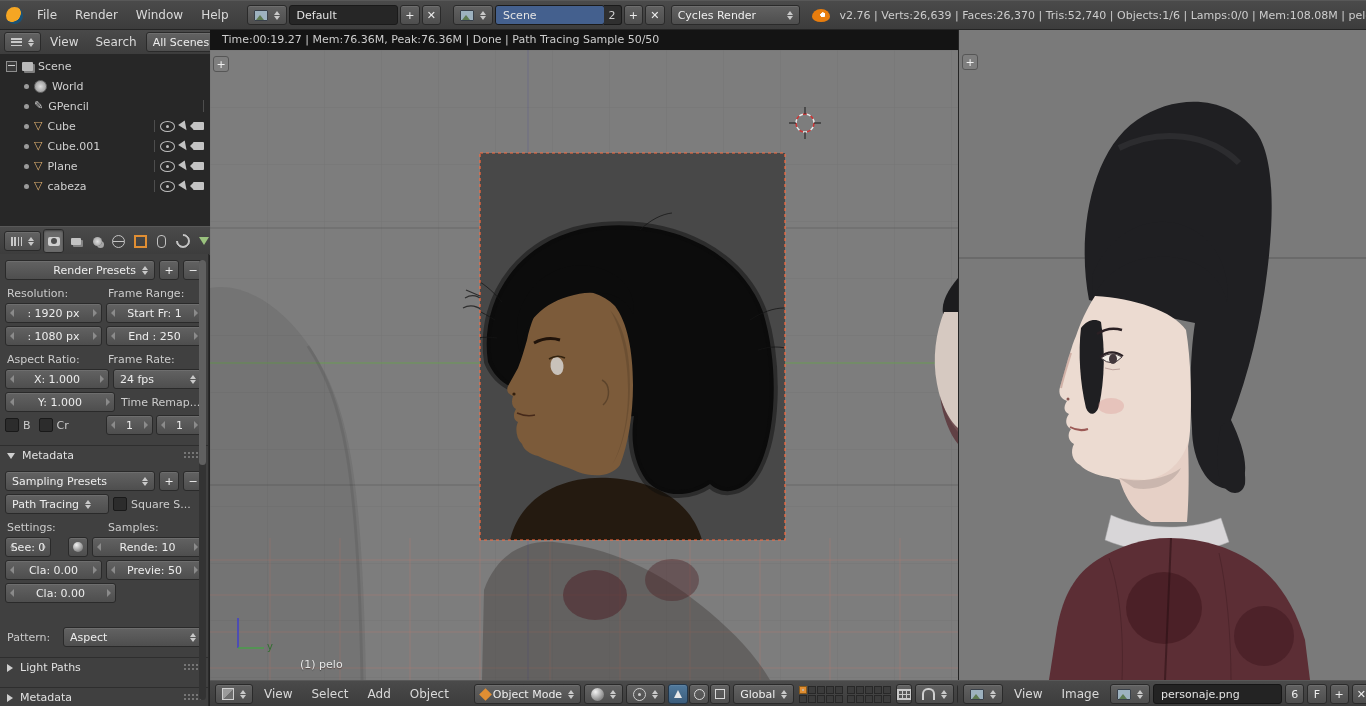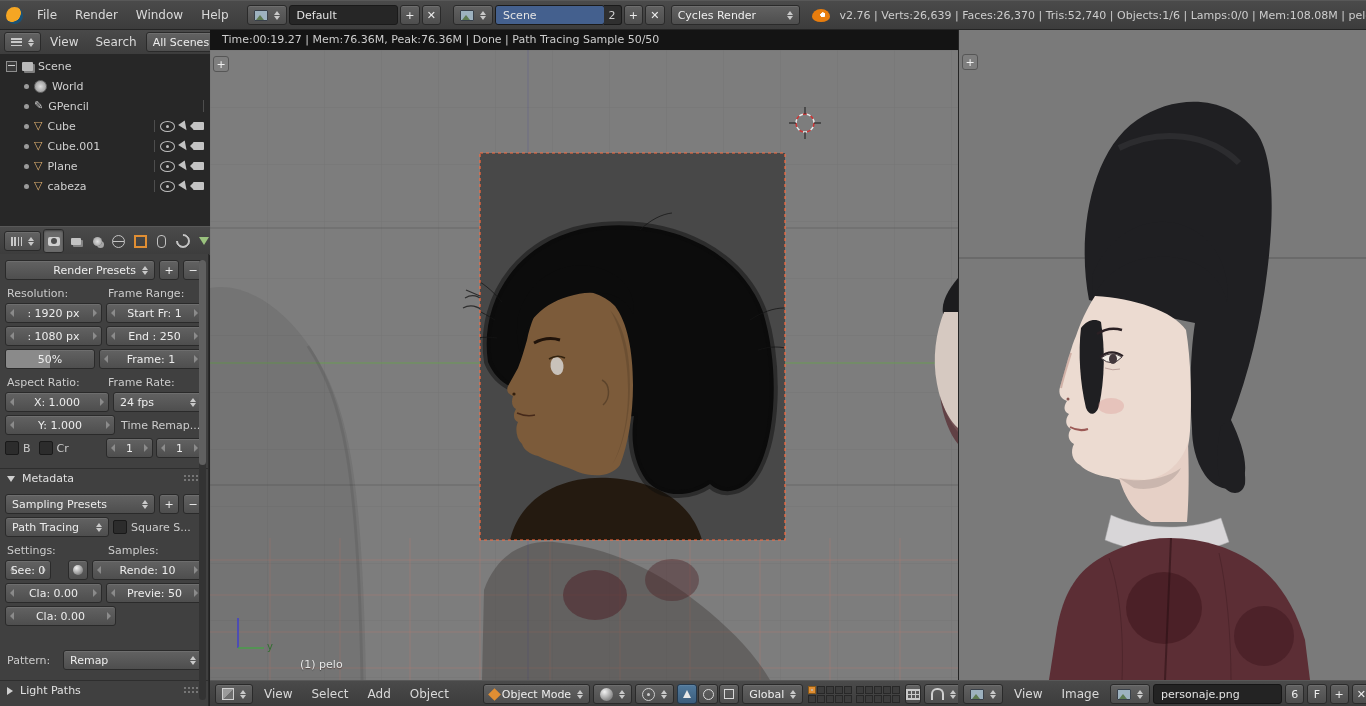--- a/index.html
+++ b/index.html
@@ -318,27 +318,20 @@
     </div>
     <div class="prow">
       <div class="wbtn num col">: 1920 px</div>
       <div class="wbtn num col">Start Fr: 1</div>
     </div>
     <div class="prow">
       <div class="wbtn num col">: 1080 px</div>
       <div class="wbtn num col">End : 250</div>
     </div>
     <div class="prow">
-      <div class="wbtn slider col">
-        <div class="fill"></div>
-        <span>50%</span>
-      </div>
-      <div class="wbtn num col">Frame: 1</div>
-    </div>
-    <div class="prow">
       <span class="plabel col">Aspect Ratio:</span>
       <span class="plabel col">Frame Rate:</span>
     </div>
     <div class="prow">
       <div class="wbtn num col">X: 1.000</div>
       <div class="wbtn col" style="justify-content:space-between">
         <span>24 fps</span>
         <span class="dd">
             <i class="u"></i>
             <i class="d"></i>
@@ -376,21 +369,21 @@
         <span>Sampling Presets</span>
         <span class="dd">
             <i class="u"></i>
             <i class="d"></i>
           </span>
       </div>
       <div class="wbtn sq">+</div>
       <div class="wbtn sq">−</div>
     </div>
     <div class="prow">
-      <div class="wbtn col" style="justify-content:space-between">
+      <div class="wbtn col" style="justify-content:flex-start">
         <span>Path Tracing</span>
         <span class="dd">
             <i class="u"></i>
             <i class="d"></i>
           </span>
       </div>
       <label class="chkrow col">
         <span class="chk"></span>
         <span>Square S...</span>
       </label>
@@ -412,21 +405,21 @@
       <div class="wbtn num col">Cla: 0.00</div>
       <div class="wbtn num col">Previe: 50</div>
     </div>
     <div class="prow">
       <div class="wbtn num col">Cla: 0.00</div>
       <div class="col"></div>
     </div>
     <div class="prow" style="margin-top:24px">
       <span class="plabel" style="width:52px;margin-top:0">Pattern:</span>
       <div class="wbtn col" style="justify-content:space-between">
-        <span>Remap</span>
+        <span>Aspect</span>
         <span class="dd">
             <i class="u"></i>
             <i class="d"></i>
           </span>
       </div>
     </div>
 
     <div class="psec">
       <span class="tri-right"></span>
       <span>Light Paths</span>
@@ -539,21 +532,21 @@
       <span class="i-cube"></span>
       <span class="dd">
           <i class="u"></i>
           <i class="d"></i>
         </span>
     </div>
     <span class="menu">View</span>
     <span class="menu">Select</span>
     <span class="menu">Add</span>
     <span class="menu">Object</span>
-    <div class="wbtn" style="margin-left:23px">
+    <div class="wbtn" style="margin-left:14px">
       <span class="mode-ico"></span>
       <span>Object Mode</span>
       <span class="dd">
           <i class="u"></i>
           <i class="d"></i>
         </span>
     </div>
     <div class="wbtn">
       <span class="i-sphere"></span>
       <span class="dd">

